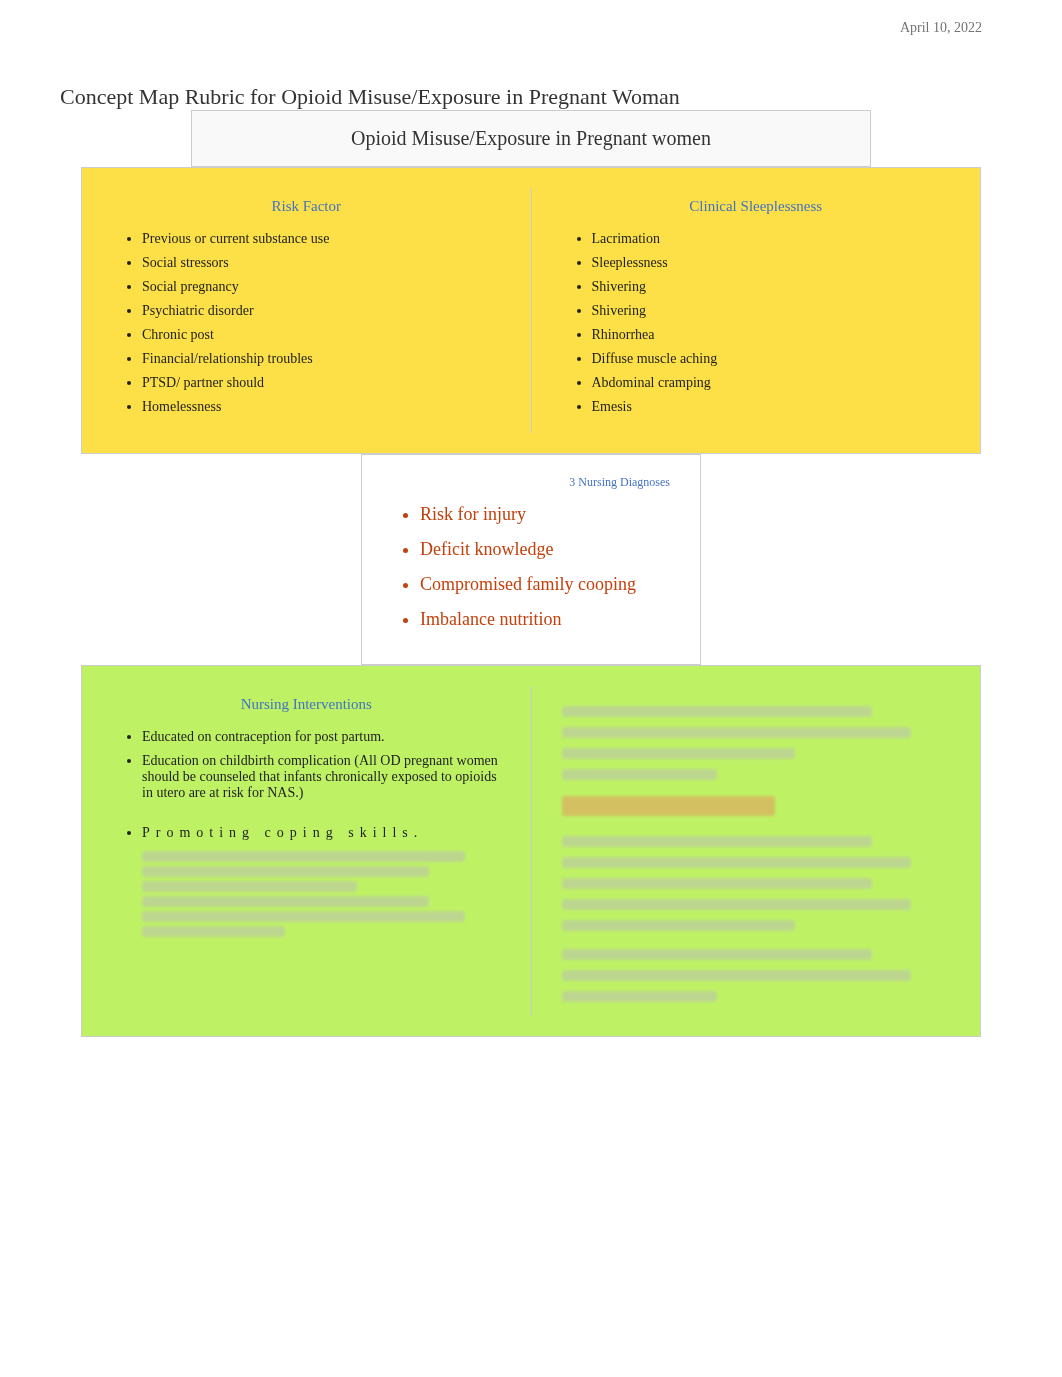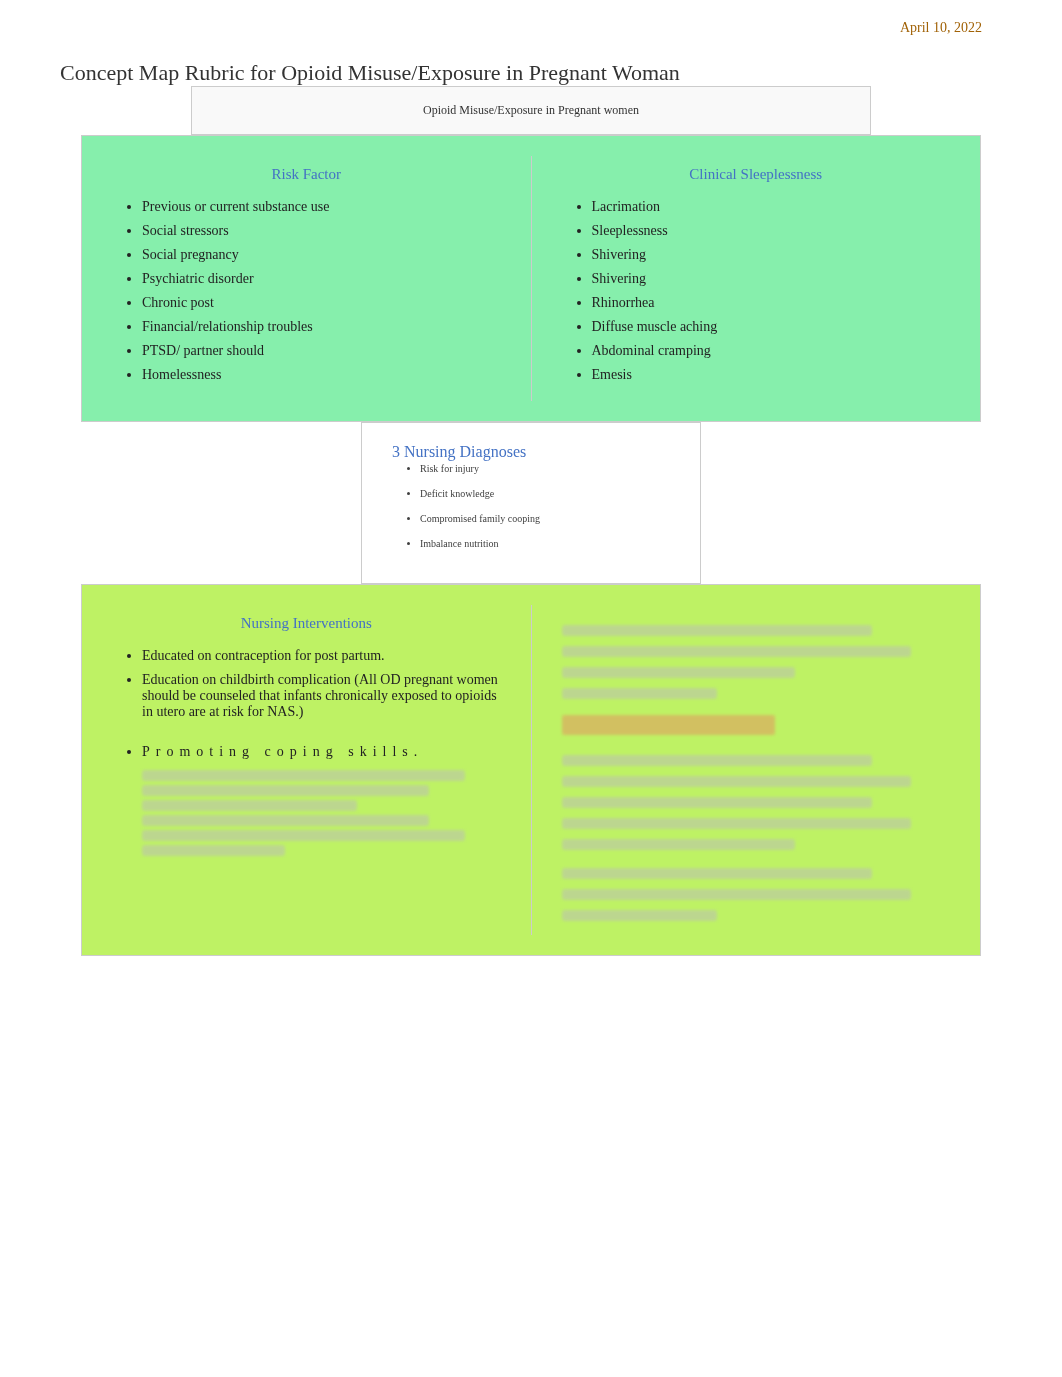--- a/index.html
+++ b/index.html
@@ -8,43 +8,43 @@
       background: #fff;
       color: #222;
       width: 1062px;
       min-height: 1377px;
       padding: 20px 60px 40px 60px;
       font-size: 15px;
     }
     .date-line {
       text-align: right;
       font-size: 14px;
-      color: #a16207;
-      margin-bottom: 24px;
+      color: #737373;
+      margin-bottom: 48px;
       padding-right: 20px;
     }
     .main-title {
       text-align: left;
       font-size: 22px;
       color: #333;
     }
     .topic-box {
       border: 1px solid #ccc;
       background: #f9f9f9;
       text-align: center;
       padding: 16px 20px;
-      font-size: 12px;
+      font-size: 20px;
       color: #333;
       margin: 0 auto 0 auto;
       max-width: 680px;
       margin-bottom: 0;
     }
     .top-section {
       border: 1px solid #ccc;
-      background: #86efac;
+      background: #fde047;
       display: flex;
       margin: 0 0 0 0;
       padding: 20px 0;
     }
     .left-panel, .right-panel {
       flex: 1;
       padding: 10px 30px;
     }
     .left-panel {
       border-right: 1px solid #ccc;
@@ -70,33 +70,33 @@
       margin: 0;
     }
     .nursing-diagnoses-box {
       border: 1px solid #ccc;
       background: #fff;
       padding: 20px 30px;
       width: 340px;
       min-width: 280px;
     }
     .nursing-diagnoses-box .panel-title {
-      text-align: left;
+      text-align: right;
       color: #4472c4;
-      font-size: 16px;
-      margin-bottom: 2px;
+      font-size: 12px;
+      margin-bottom: 14px;
     }
     .nursing-diagnoses-box ul {
       list-style: disc;
       padding-left: 28px;
     }
     .nursing-diagnoses-box ul li {
       margin-bottom: 14px;
-      font-size: 10px;
-      color: #404040;
+      font-size: 18px;
+      color: #c2410c;
     }
     .bottom-section {
       border: 1px solid #ccc;
       background: #bef264;
       display: flex;
       margin-top: 0;
       padding: 20px 0;
       min-height: 200px;
     }
     .interventions-panel {

